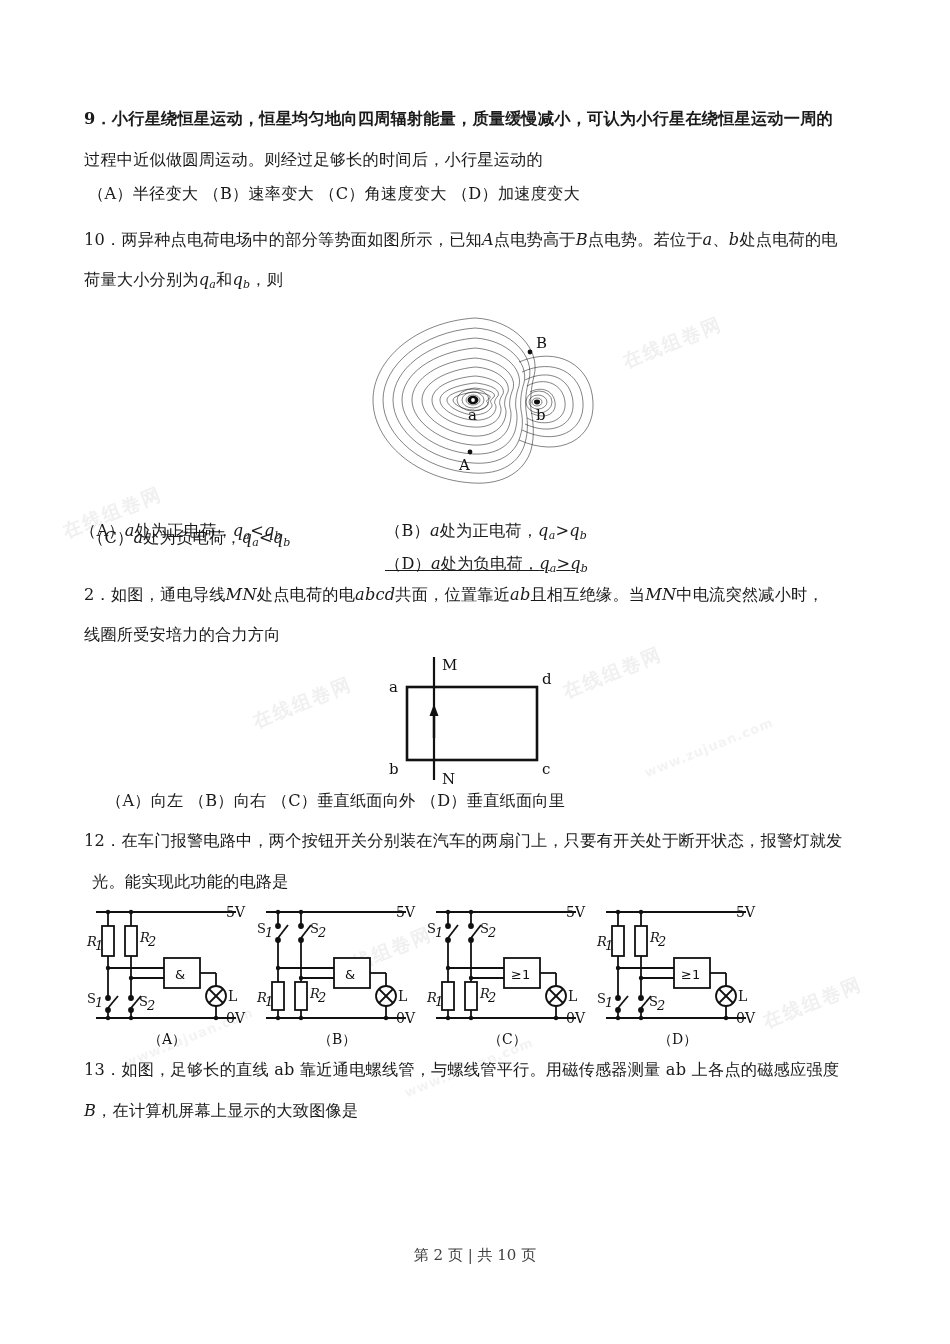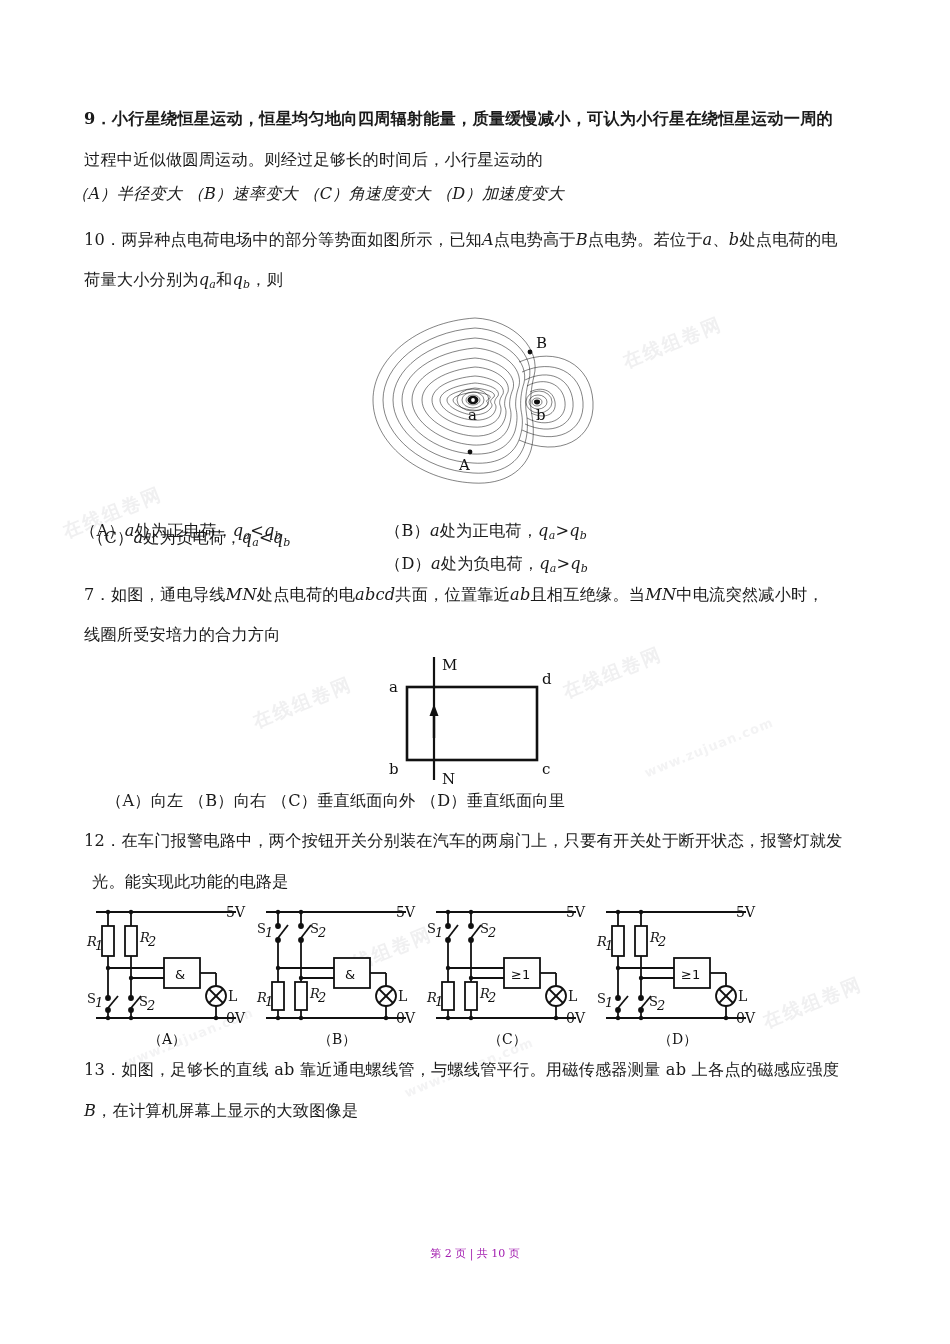--- a/index.html
+++ b/index.html
@@ -55,22 +55,22 @@
   }
   .it { font-style: italic; font-family: "DejaVu Serif","Liberation Serif",serif;}
   .sub { font-size: 11px; vertical-align: -0.28em; font-style: italic; }
 
   
   .footer {
     position: absolute;
     left: 0; right: 0;
     top: 1246px;
     text-align: center;
-    font-size: 11px;
-    color: #a21caf;
+    font-size: 15px;
+    color: #404040;
   }
 
   
   .fig { position: absolute; }
 
   svg { display: block; overflow: visible; }
   .stroke { stroke: #111; fill: none; }
 
   .eqlabel {
     font-family: "DejaVu Serif","Liberation Serif",serif;
@@ -109,21 +109,21 @@
     <div class="wm" style="left:760px; top:990px;">在线组卷网</div>
     <div class="wm small" style="left:120px; top:1030px;">www.zujuan.com</div>
     <div class="wm small" style="left:640px; top:740px;">www.zujuan.com</div>
     <div class="wm small" style="left:400px; top:1060px;">www.zujuan.com</div>
   </div>
 
   <div class="content">
 
     <div class="qline" style="left:84px; top:111px;font-weight:bold;">9．小行星绕恒星运动，恒星均匀地向四周辐射能量，质量缓慢减小，可认为小行星在绕恒星运动一周的</div>
     <div class="qline" style="left:84px; top:152px;font-family:Liberation Serif, serif;">过程中近似做圆周运动。则经过足够长的时间后，小行星运动的</div>
-    <div class="qline" style="left:72px; top:186px;font-style:italic;">（A）半径变大     （B）速率变大     （C）角速度变大 （D）加速度变大</div>
+    <div class="qline" style="left:88px; top:186px;">（A）半径变大     （B）速率变大     （C）角速度变大 （D）加速度变大</div>
 
     <div class="qline" style="left:84px; top:232px;">
       <span>10．两异种点电荷电场中的部分等势面如图所示，已知</span><span class="it">A</span><span>点电势高于</span><span class="it">B</span><span>点电势。若位于</span><span class="it">a</span><span>、</span><span class="it">b</span><span>处点电荷的电</span>
     </div>
     <div class="qline" style="left:84px; top:272px;">
       <span>荷量大小分别为</span><span class="it">q</span><span class="sub">a</span><span>和</span><span class="it">q</span><span class="sub">b</span><span>，则</span>
     </div>
 
     <div class="fig" style="left:355px; top:300px;">
       <svg width="270" height="195" viewBox="0 0 270 195">
@@ -181,26 +181,26 @@
 
     <div class="qline" style="left:80px; top:523px;">
       <span>（A）</span><span class="it">a</span><span>处为正电荷，</span><span class="it">q</span><span class="sub">a</span><span>&lt;</span><span class="it">q</span><span class="sub">b</span>
     </div>
     <div class="qline" style="left:385px; top:523px;">
       <span>（B）</span><span class="it">a</span><span>处为正电荷，</span><span class="it">q</span><span class="sub">a</span><span>&gt;</span><span class="it">q</span><span class="sub">b</span>
     </div>
     <div class="qline" style="left:88px; top:530px;">
       <span>（C）</span><span class="it">a</span><span>处为负电荷，</span><span class="it">q</span><span class="sub">a</span><span>&lt;</span><span class="it">q</span><span class="sub">b</span>
     </div>
-    <div class="qline" style="left:385px; top:556px;">
+    <div class="qline" style="left:385px; top:556px;text-decoration:underline;">
       <span>（D）</span><span class="it">a</span><span>处为负电荷，</span><span class="it">q</span><span class="sub">a</span><span>&gt;</span><span class="it">q</span><span class="sub">b</span>
     </div>
 
     <div class="qline" style="left:84px; top:587px;">
-      <span>7．如图，通电导线</span><span class="it">MN</span><span>处点电荷的电</span><span class="it">abcd</span><span>共面，位置靠近</span><span class="it">ab</span><span>且相互绝缘。当</span><span class="it">MN</span><span>中电流突然减小时，</span>
+      <span>2．如图，通电导线</span><span class="it">MN</span><span>处点电荷的电</span><span class="it">abcd</span><span>共面，位置靠近</span><span class="it">ab</span><span>且相互绝缘。当</span><span class="it">MN</span><span>中电流突然减小时，</span>
     </div>
     <div class="qline" style="left:84px; top:627px;font-family:Liberation Serif, serif;">线圈所受安培力的合力方向</div>
 
     <div class="fig" style="left:372px; top:652px;">
       <svg width="210" height="135" viewBox="0 0 210 135">
 
         <rect x="35" y="35" width="130" height="73" class="stroke" stroke-width="2.6"></rect>
 
         <line x1="62" y1="5" x2="62" y2="128" class="stroke" stroke-width="2.2"></line>
 

